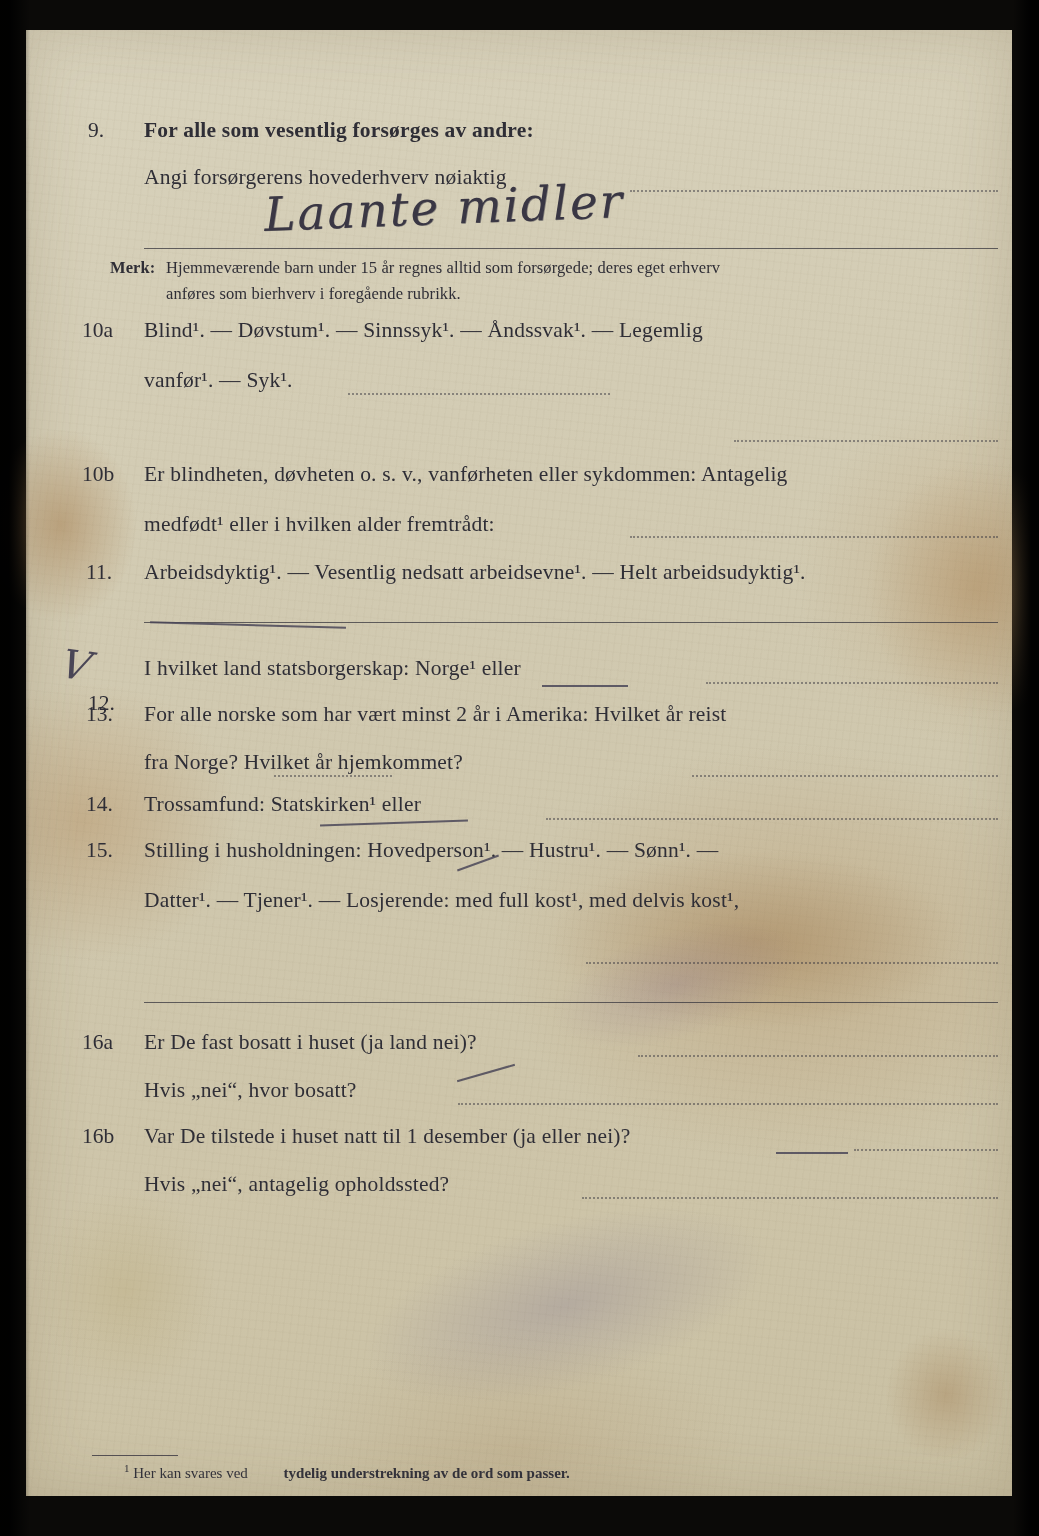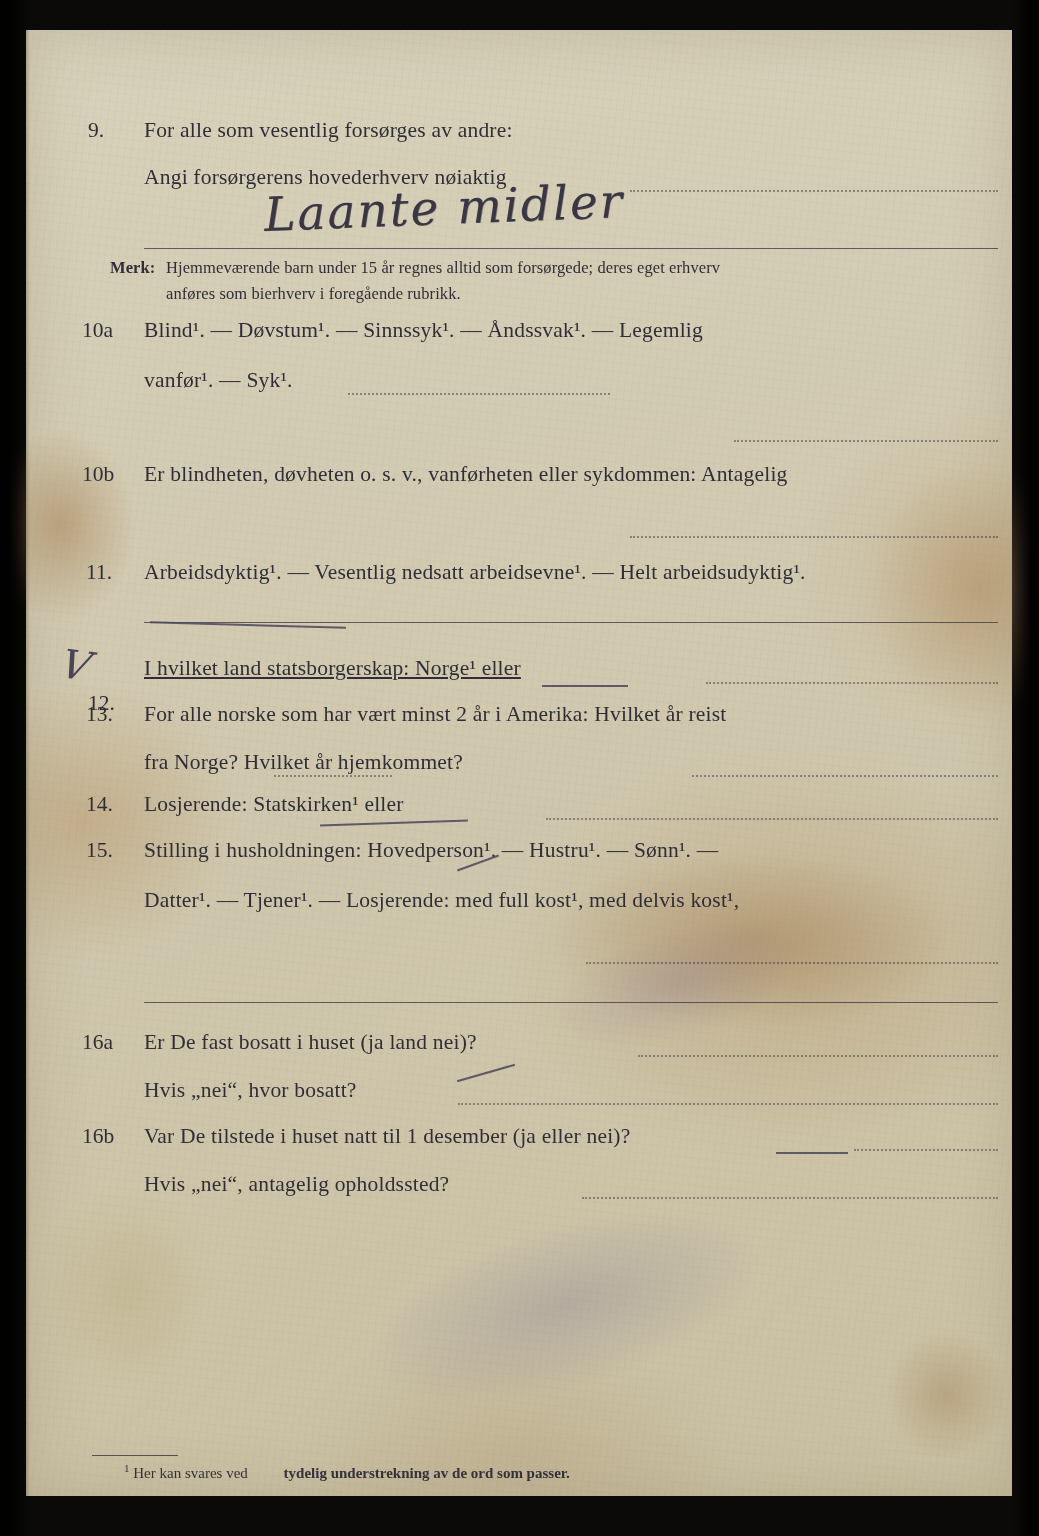--- a/index.html
+++ b/index.html
@@ -167,61 +167,62 @@
     <div class="stain" style="left:840px; top:430px; width:220px; height:260px; background:radial-gradient(ellipse at center, rgba(170,132,85,0.42), rgba(170,132,85,0) 70%);"></div>
     <div class="stain" style="left:520px; top:820px; width:420px; height:180px; background:radial-gradient(ellipse at center, rgba(160,126,84,0.45), rgba(160,126,84,0) 70%);"></div>
     <div class="stain" style="left:860px; top:1300px; width:120px; height:130px; background:radial-gradient(ellipse at center, rgba(158,122,78,0.40), rgba(158,122,78,0) 72%);"></div>
     <div class="stain" style="left:10px; top:1160px; width:180px; height:200px; background:radial-gradient(ellipse at center, rgba(170,150,90,0.22), rgba(170,150,90,0) 72%);"></div>
     <div class="smudge-purple" style="left:330px; top:1190px; width:420px; height:170px;"></div>
     <div class="smudge-purple" style="left:520px; top:900px; width:260px; height:110px; background:radial-gradient(ellipse at center, rgba(120,96,140,0.20), rgba(120,96,140,0) 70%);"></div>
 
     <div class="doc">
 
       <div class="num" style="left:62px; top:88px;">9.</div>
-      <div class="row" style="left:118px; top:88px;">For alle som vesentlig forsørges av andre:</div>
+      <div class="row" style="left:118px; top:88px;font-weight:bold;">For alle som vesentlig forsørges av andre:</div>
       <div class="row" style="left:118px; top:135px;">Angi forsørgerens hovederhverv nøiaktig</div>
       <div class="rule dotted" style="left:604px; top:160px; width:368px;"></div>
       <div class="hand hand-main" style="left:238px; top:150px;">Laante midler</div>
       <div class="hline" style="left:118px; top:218px; width:854px;"></div>
 
       <div class="num small bold" style="left:52px; top:228px;">Merk:</div>
       <div class="row small" style="left:140px; top:228px;">Hjemmeværende barn under 15 år regnes alltid som forsørgede; deres eget erhverv</div>
       <div class="row small" style="left:140px; top:254px;">anføres som bierhverv i foregående rubrikk.</div>
 
       <div class="num" style="left:56px; top:288px;">10a</div>
       <div class="row" style="left:118px; top:288px;">Blind¹. — Døvstum¹. — Sinnssyk¹. — Åndssvak¹. — Legemlig</div>
       <div class="row" style="left:118px; top:338px;">vanfør¹. — Syk¹.</div>
       <div class="rule dotted" style="left:322px; top:363px; width:262px;"></div>
       <div class="rule dotted" style="left:708px; top:410px; width:264px;"></div>
 
       <div class="num" style="left:56px; top:432px;">10b</div>
       <div class="row" style="left:118px; top:432px;">Er blindheten, døvheten o. s. v., vanførheten eller sykdommen: Antagelig</div>
+      <div class="row" style="left:118px; top:482px;">medfødt¹ eller i hvilken alder fremtrådt:</div>
       <div class="rule dotted" style="left:604px; top:506px; width:368px;"></div>
 
       <div class="num" style="left:60px; top:530px;">11.</div>
       <div class="row" style="left:118px; top:530px;">Arbeidsdyktig¹. — Vesentlig nedsatt arbeidsevne¹. — Helt arbeidsudyktig¹.</div>
 
       <div class="hline" style="left:118px; top:592px; width:854px;"></div>
 
       <div class="mark" style="left:124px; top:594px; width:196px; transform:rotate(1.6deg); border-bottom-width:2.2px;"></div>
 
       <div class="hand hand-check" style="left:36px; top:612px;">V</div>
       <div class="num" style="left:62px; top:626px;margin-top:35px;">12.</div>
-      <div class="row" style="left:118px; top:626px;text-decoration:underline;">I hvilket land statsborgerskap: Norge¹ eller</div>
+      <div class="row" style="left:118px; top:626px;">I hvilket land statsborgerskap: Norge¹ eller</div>
       <div class="mark thin" style="left:516px; top:655px; width:86px;"></div>
       <div class="rule dotted" style="left:680px; top:652px; width:292px;"></div>
 
       <div class="num" style="left:60px; top:672px;">13.</div>
       <div class="row" style="left:118px; top:672px;text-align:center;">For alle norske som har vært minst 2 år i Amerika: Hvilket år reist</div>
       <div class="row" style="left:118px; top:720px;">fra Norge?                Hvilket år hjemkommet?</div>
       <div class="rule dotted" style="left:248px; top:745px; width:118px;"></div>
       <div class="rule dotted" style="left:666px; top:745px; width:306px;"></div>
 
       <div class="num" style="left:60px; top:762px;">14.</div>
-      <div class="row" style="left:118px; top:762px;">Losjerende: Statskirken¹ eller</div>
+      <div class="row" style="left:118px; top:762px;">Trossamfund: Statskirken¹ eller</div>
       <div class="mark" style="left:294px; top:792px; width:148px; transform:rotate(-2deg);"></div>
       <div class="rule dotted" style="left:520px; top:788px; width:452px;"></div>
 
       <div class="num" style="left:60px; top:808px;">15.</div>
       <div class="row" style="left:118px; top:808px;">Stilling i husholdningen: Hovedperson¹. — Hustru¹. — Sønn¹. —</div>
       <div class="row" style="left:118px; top:858px;">Datter¹. — Tjener¹. — Losjerende: med full kost¹, med delvis kost¹,</div>
       <div class="rule dotted" style="left:560px; top:932px; width:412px;"></div>
 
       <div class="mark" style="left:430px; top:832px; width:44px; transform:rotate(-20deg);"></div>
 

